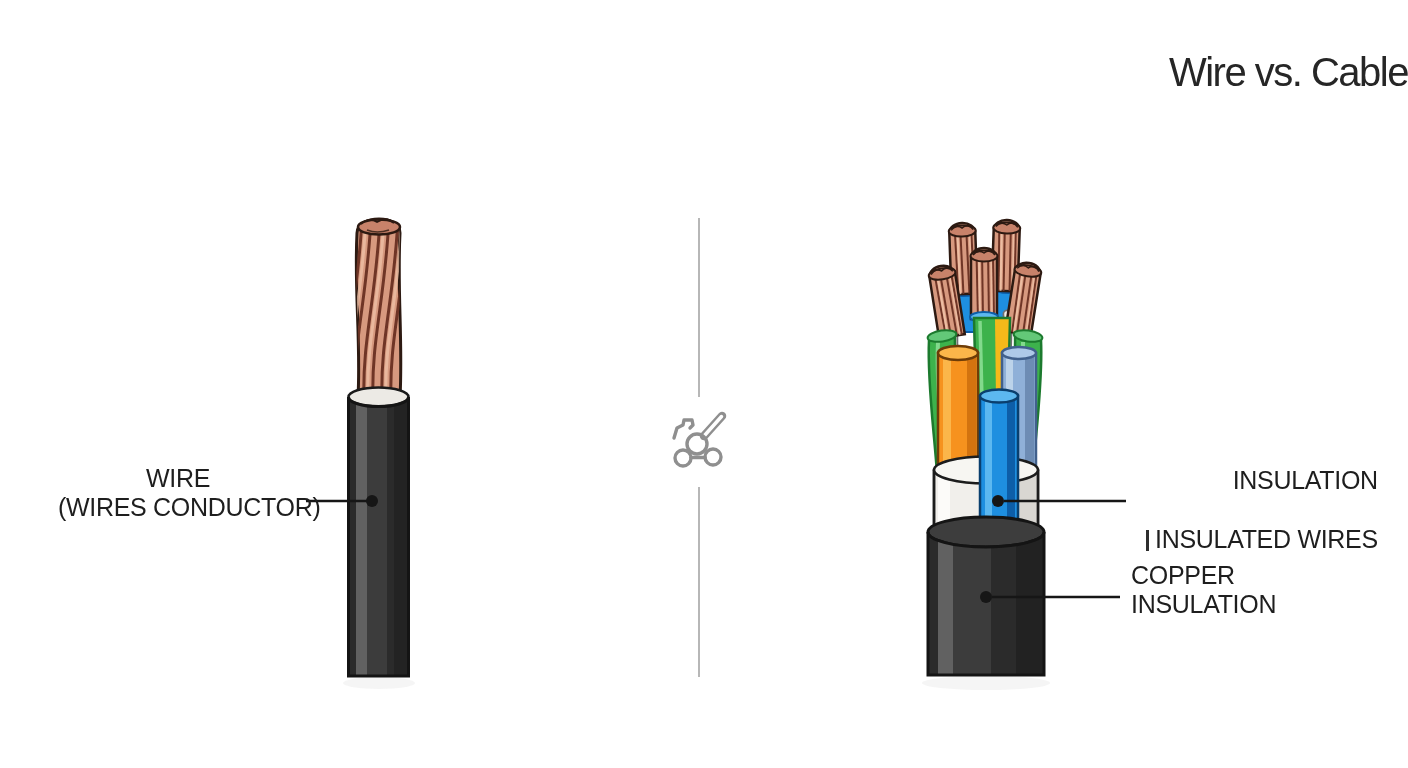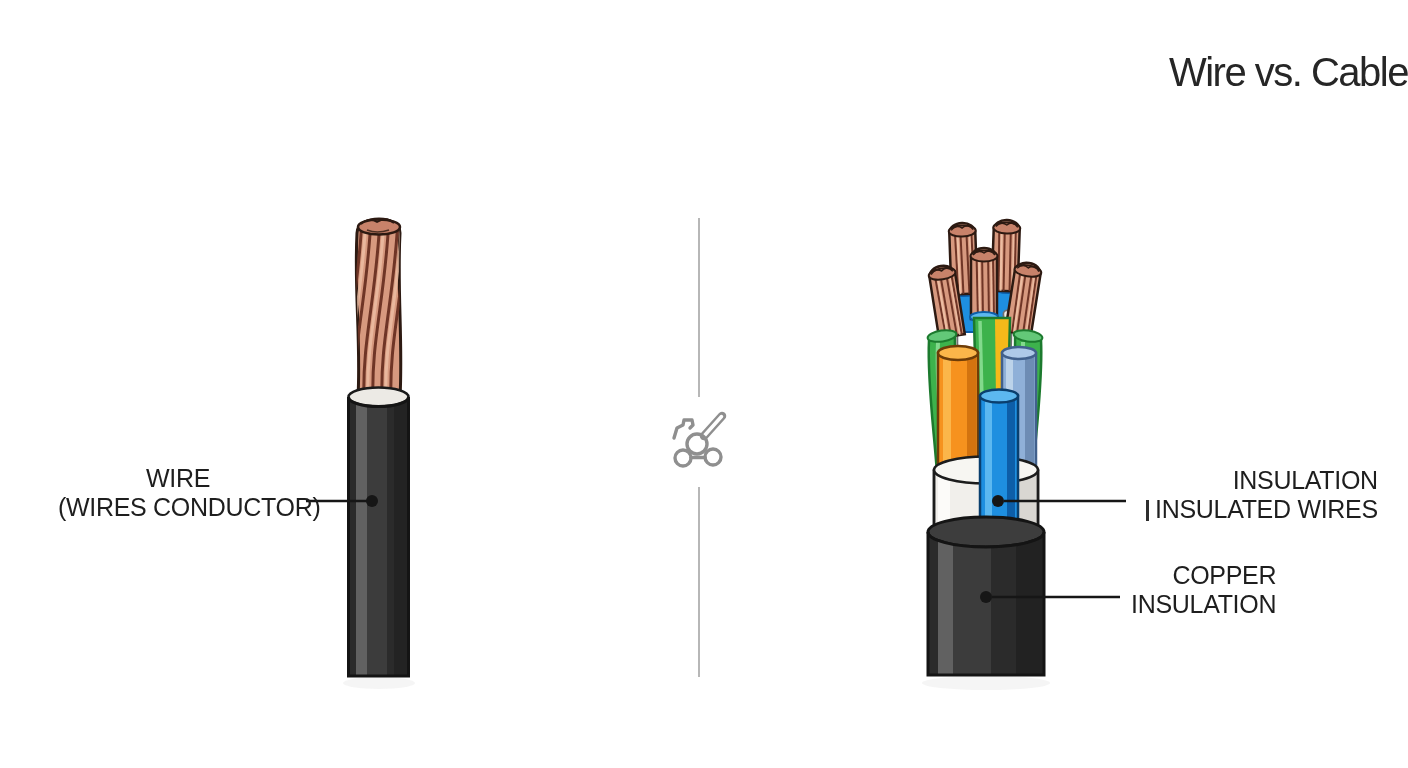--- a/index.html
+++ b/index.html
@@ -15,22 +15,22 @@
   }
   html,body{margin:0;padding:0;}
   body{width:1408px;height:768px;background:#ffffff;overflow:hidden;position:relative;
        font-family:"Liberation Sans", sans-serif;color:var(--text);}
   .page-title{position:absolute;left:0;right:0;top:50px;margin:0;text-align:right;
        font-size:40px;font-weight:400;letter-spacing:-1.5px;color:var(--title);}
   .fig-layer{position:absolute;left:0;top:0;width:1408px;height:768px;}
   .label{position:absolute;font-size:25px;line-height:29px;letter-spacing:-0.3px;color:var(--text);white-space:nowrap;}
   .label-wire{left:58px;top:464px;width:240px;text-align:center;}
   .label-insulation{left:1131px;top:466px;text-align:right;}
-  .label-copper{left:1131px;top:561px;text-align:right;}
-  .indent{padding-left:15px;}
+  .label-copper{left:1131px;top:561px;text-align:left;}
+  .indent{padding-left:15px;margin-top:30px;}
   .tick{display:inline-block;width:3px;height:21px;background:#2e2e2e;margin-right:6px;vertical-align:-3px;}
 </style>
 </head>
 <body>
 
 <h1 class="page-title">Wire vs. Cable</h1>
 
 <svg class="fig-layer" viewBox="0 0 1408 768" xmlns="http://www.w3.org/2000/svg">
   <defs>
     <clipPath id="wireCopperClip">

